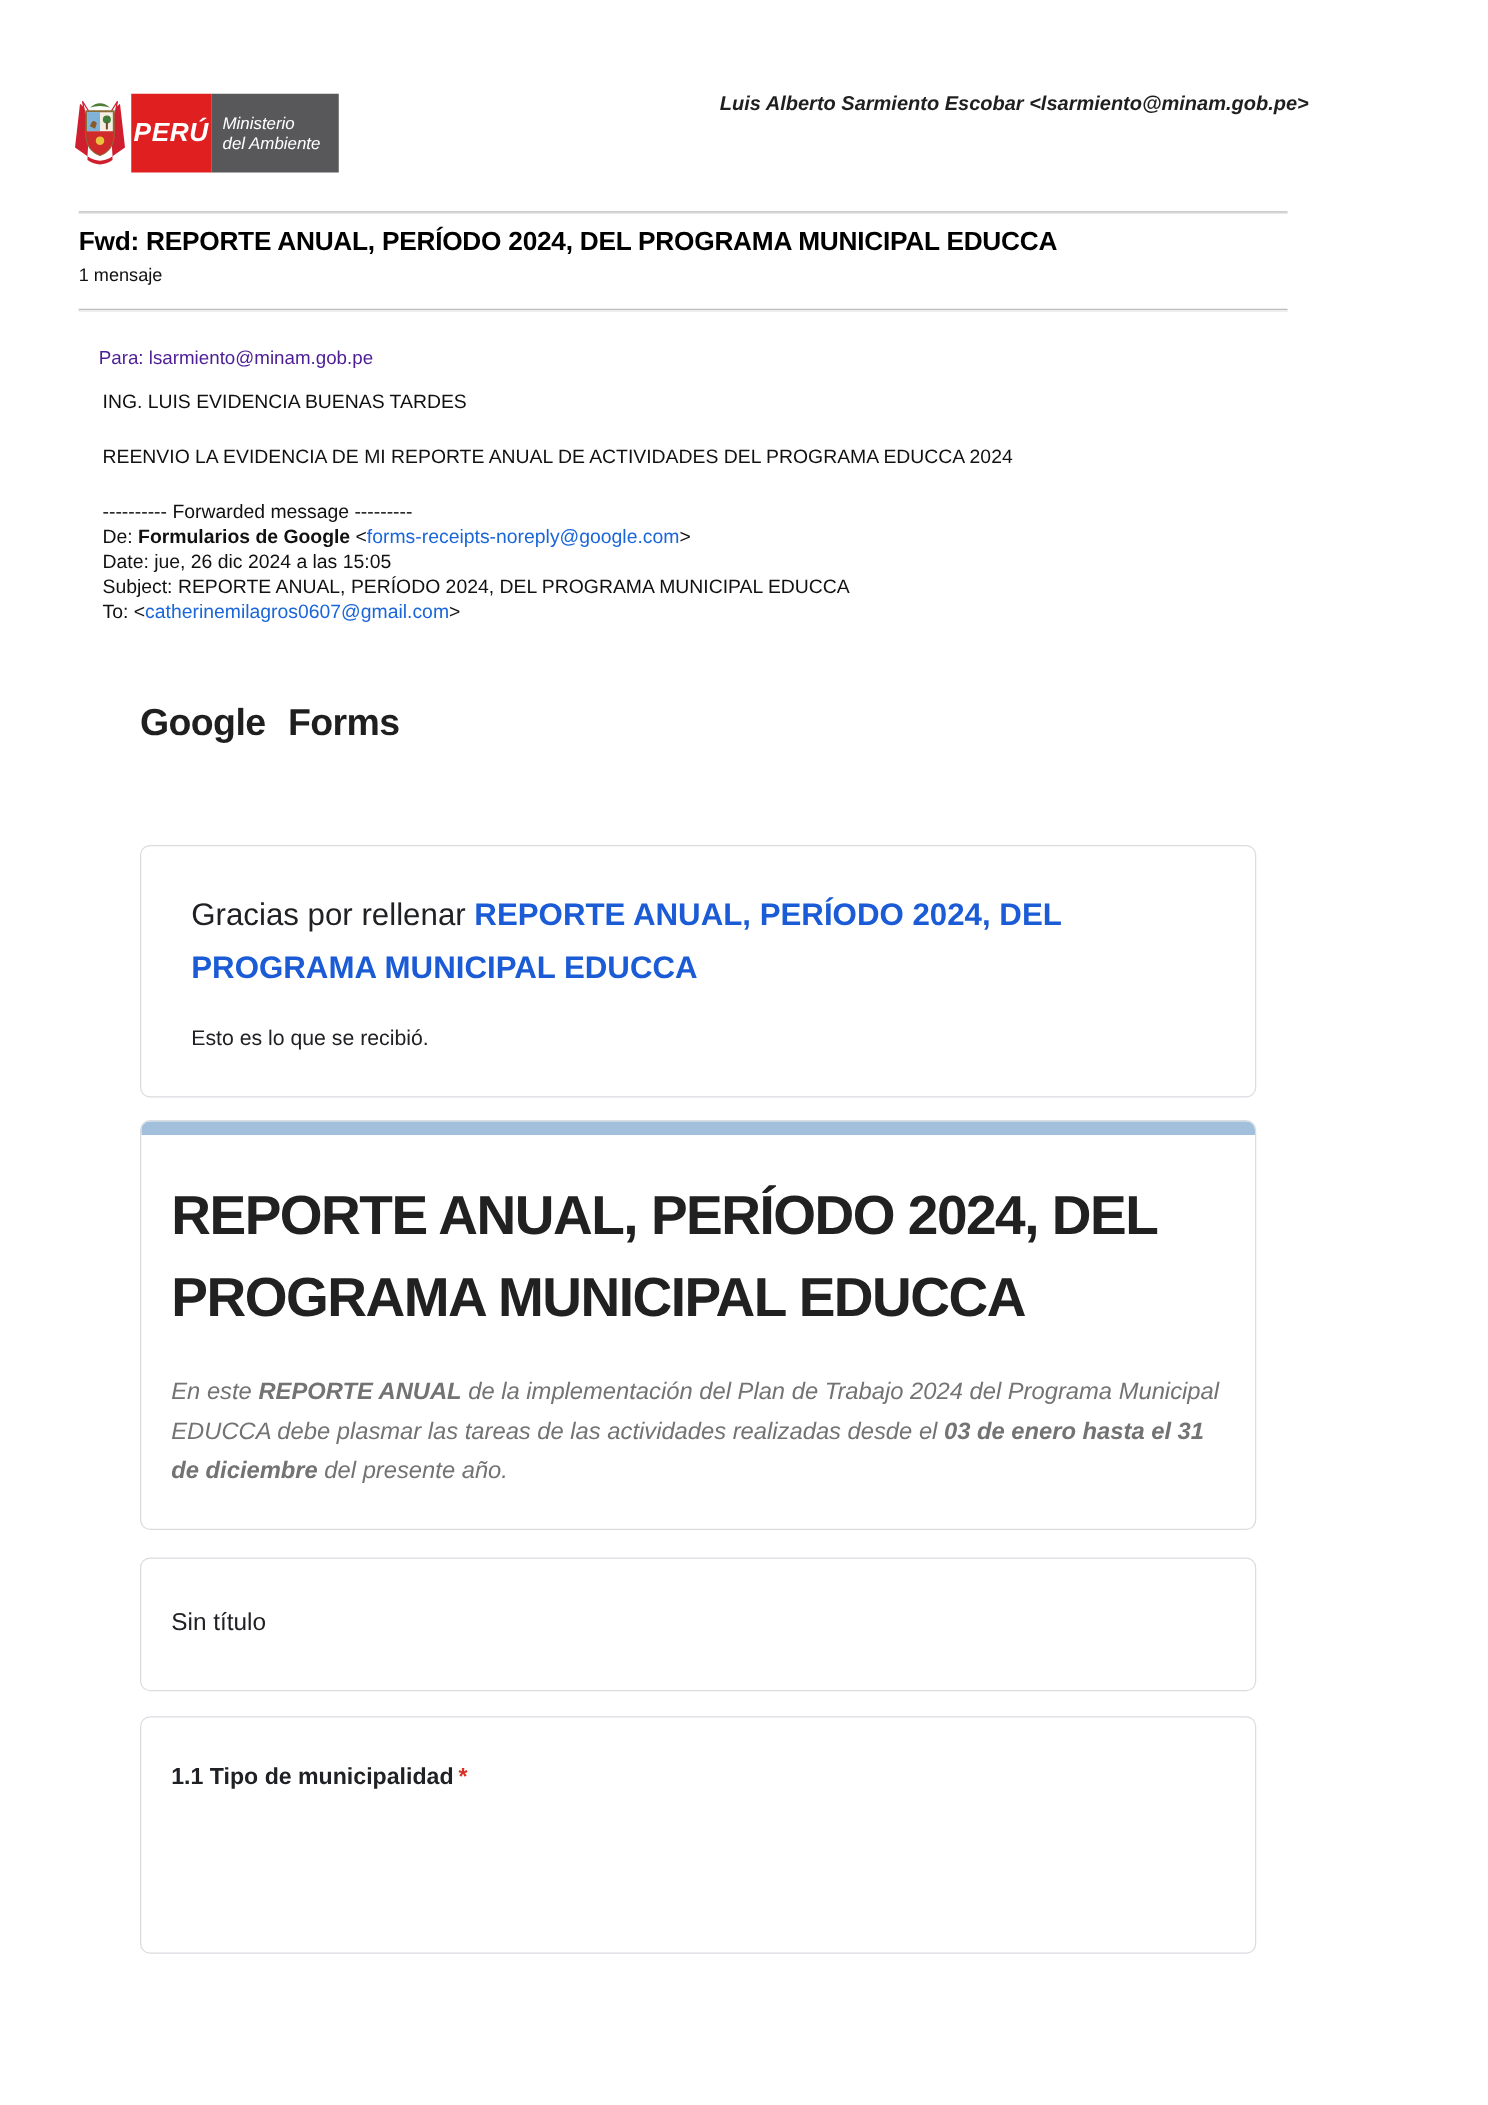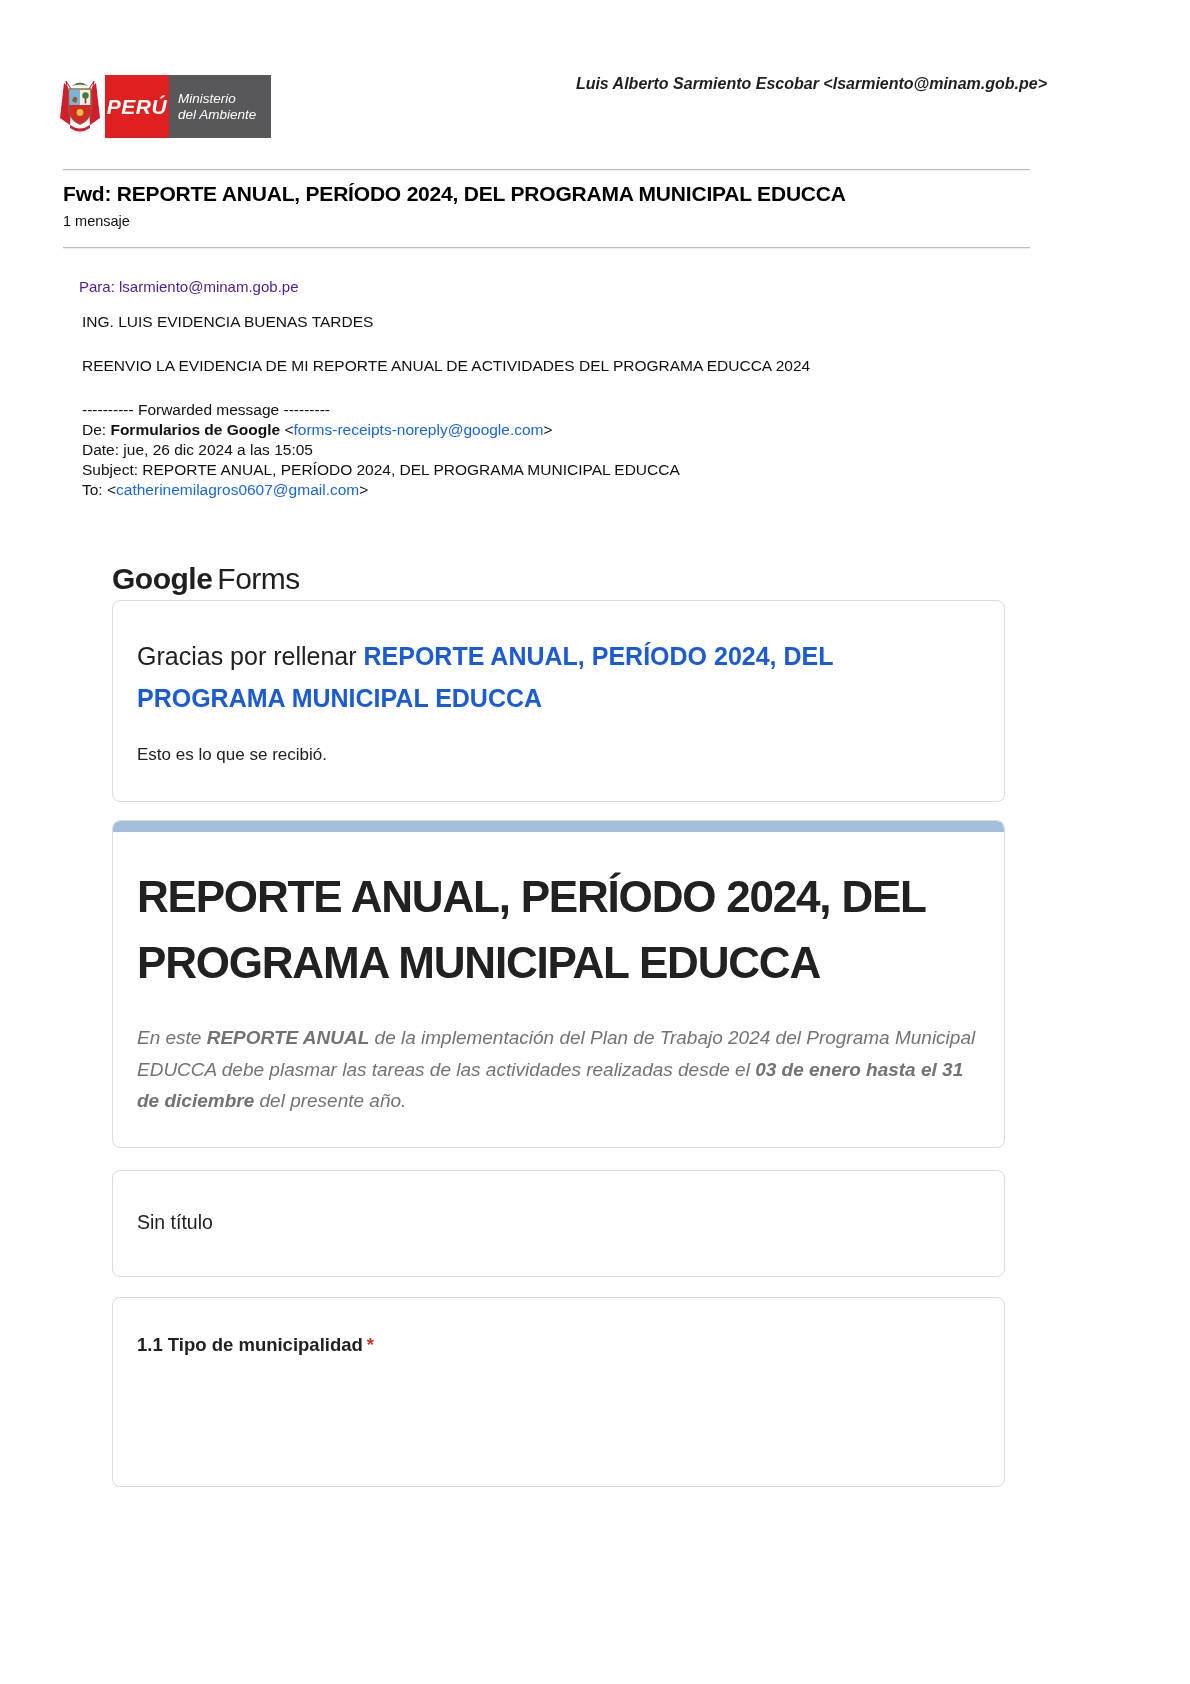--- a/index.html
+++ b/index.html
@@ -45,24 +45,24 @@
   .quote p { margin:0; line-height:20px; }
   .p-gap1 { margin-bottom:24px !important; }
   .p-gap2 { margin-bottom:24px !important; }
   .fwd { line-height:21.5px; }
   a, .link { color:var(--link-blue,#1a66d9); text-decoration:none; }
 
   
   .forms-wrap { margin-top:62px; margin-left:30px; width:893px; }
   .gforms-logo { font-size:30px; color:#1f1f1f; letter-spacing:-0.5px; height:38px; }
   .gforms-logo .g-word { font-weight:600; }
-  .gforms-logo .f-word { font-weight:400; margin-left:5px; }
+  .gforms-logo .f-word { font-weight:700; margin-left:18px; }
 
   .card { border:1px solid #dadce0; border-radius:8px; background:#fff; width:893px; }
-  .card-thanks { padding:34px 24px 36px 24px; }
+  .card-thanks { margin-top:76px; padding:34px 24px 36px 40px; }
   .thanks-line { font-size:25px; line-height:42px; color:#202124; }
   .form-link { color:var(--form-link-blue,#1b5bd5); font-weight:bold; }
   .received { font-size:17px; color:#202124; margin-top:26px; }
 
   .card-form { margin-top:18px; padding:0 0 30px 0; overflow:hidden; }
   .accent-bar { height:11px; background:var(--accent-bar,#a2c0dc);
     border-radius:7px 7px 0 0; }
   .card-form-inner { padding:32px 24px 0 24px; }
   .form-title { font-size:44px; line-height:66px; font-weight:bold;
     letter-spacing:-1.2px; color:#212121; }

